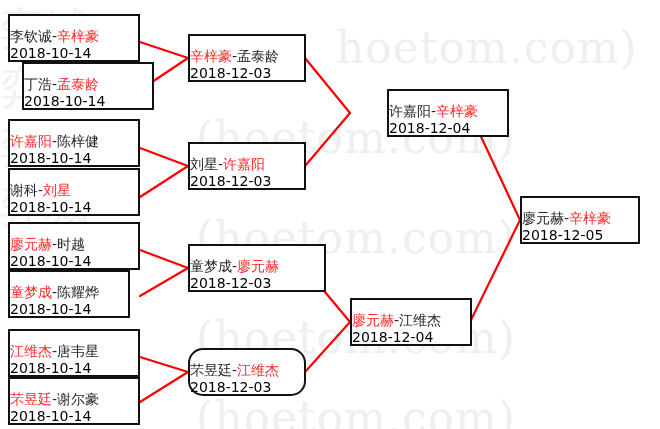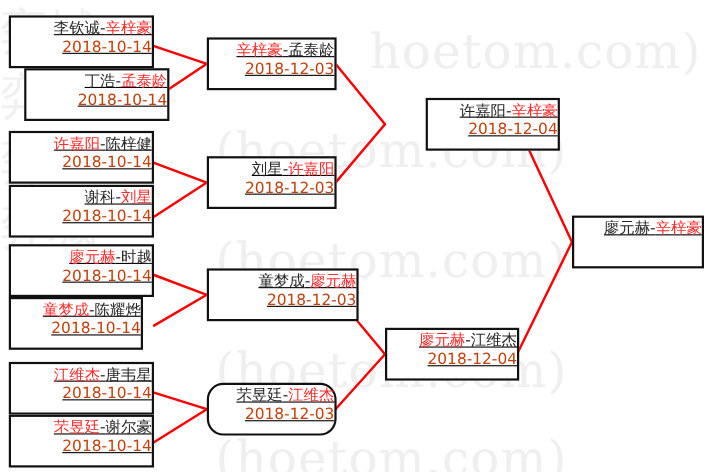--- a/index.html
+++ b/index.html
@@ -27,35 +27,34 @@
   
   #links{position:absolute;left:0;top:0;width:660px;height:429px;z-index:1;}
 
   
   .box{
     position:absolute;
     box-sizing:border-box;
     background:#ffffff;
     border:2px solid #111111;
     z-index:2;
-    text-align:right;
-    padding-top:2px;
-    text-decoration:underline;
+    text-align:left;
+    padding-top:12px;
   }
   .line1{
     font-size:14px;
     line-height:17px;
     color:#262626;
     white-space:nowrap;
     font-family:"DejaVu Sans","Liberation Sans",sans-serif;
   }
   .line2{
     font-size:14px;
     line-height:17px;
-    color:#c2410c;
+    color:#000000;
     white-space:nowrap;
     font-family:"DejaVu Sans","Liberation Sans",sans-serif;
     letter-spacing:0px;
   }
   .w{color:#ff2a2a;}
   .l{color:#262626;}
   .sep{color:#262626;}
 </style>
 </head>
 <body>
@@ -193,15 +192,16 @@
     <div class="line1">
       <span class="w">廖元赫</span><span class="sep">-</span><span class="l">江维杰</span>
     </div>
     <div class="line2">2018-12-04</div>
   </div>
 
   <div class="box" style="left:520px;top:196px;width:120px;height:48px;">
     <div class="line1">
       <span class="l">廖元赫</span><span class="sep">-</span><span class="w">辛梓豪</span>
     </div>
+    <div class="line2">2018-12-05</div>
   </div>
 
 </div>
 
 </body></html>

